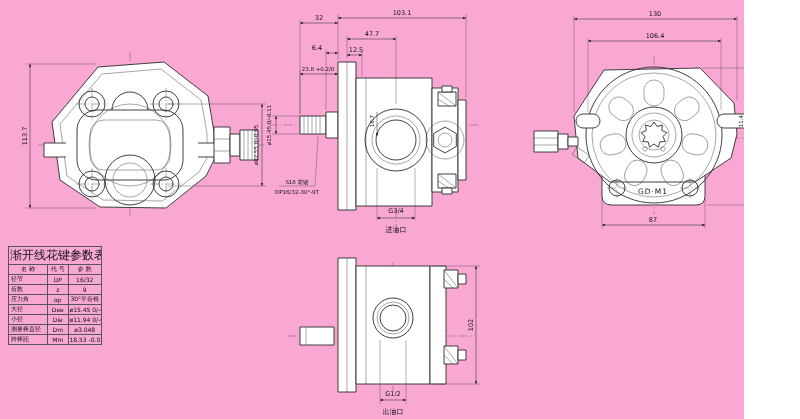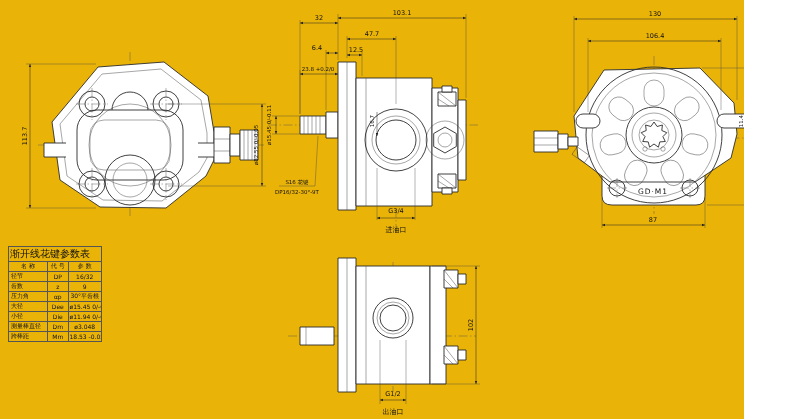--- a/index.html
+++ b/index.html
@@ -1,36 +1,36 @@
 <!DOCTYPE html>
 <html><head>
 <meta charset="utf-8">
 <style>
   html,body{margin:0;padding:0;background:#ffffff;}
-  .stage{position:relative;width:744px;height:419px;background:#eab308;overflow:hidden;
+  .stage{position:relative;width:744px;height:419px;background:#f9a8d4;overflow:hidden;
          font-family:"DejaVu Sans",sans-serif;}
   svg{position:absolute;left:0;top:0;}
   .ol{stroke:#2b2b2b;stroke-width:0.9;fill:none;stroke-linejoin:round;}
   .olw{stroke:#2b2b2b;stroke-width:0.9;fill:#fff;stroke-linejoin:round;}
   .tl{stroke:#3a3a3a;stroke-width:0.45;fill:none;}
   .cl{stroke:#555;stroke-width:0.45;fill:none;stroke-dasharray:9 2.5 1.5 2.5;}
   .ext{stroke:#444;stroke-width:0.4;fill:none;}
   .dim{stroke:#222;stroke-width:0.5;fill:none;}
   .dt{font-family:"DejaVu Sans",sans-serif;font-size:6.5px;fill:#111;text-anchor:middle;}
   .dts{font-size:5.5px;}
   .cjk{font-size:7px;}
   .mark{font-size:7.5px;letter-spacing:1px;}
   
   .ptable{position:absolute;left:8px;top:246px;width:94px;}
   .ptable table{width:100%;border-collapse:collapse;table-layout:fixed;}
   .ptable td{border:0.6px solid #555;height:8px;text-align:center;
              font-family:"DejaVu Sans",sans-serif;font-size:6px;color:#111;
              padding:0 1px;overflow:hidden;white-space:nowrap;}
   .ptable td.nm{text-align:left;padding-left:2px;}
-  .ptable td.tt{font-size:10px;text-align:left;}
+  .ptable td.tt{font-size:12px;text-align:right;}
   .ptable col.c1{width:42%;} .ptable col.c2{width:22%;} .ptable col.c3{width:36%;}
 </style>
 </head>
 <body>
 
 <div class="stage">
 
 <svg width="800" height="419" viewBox="0 0 800 419">
   <defs>
     <marker id="arr" viewBox="0 0 10 10" refX="9" refY="5" markerWidth="7" markerHeight="7" orient="auto-start-reverse">

